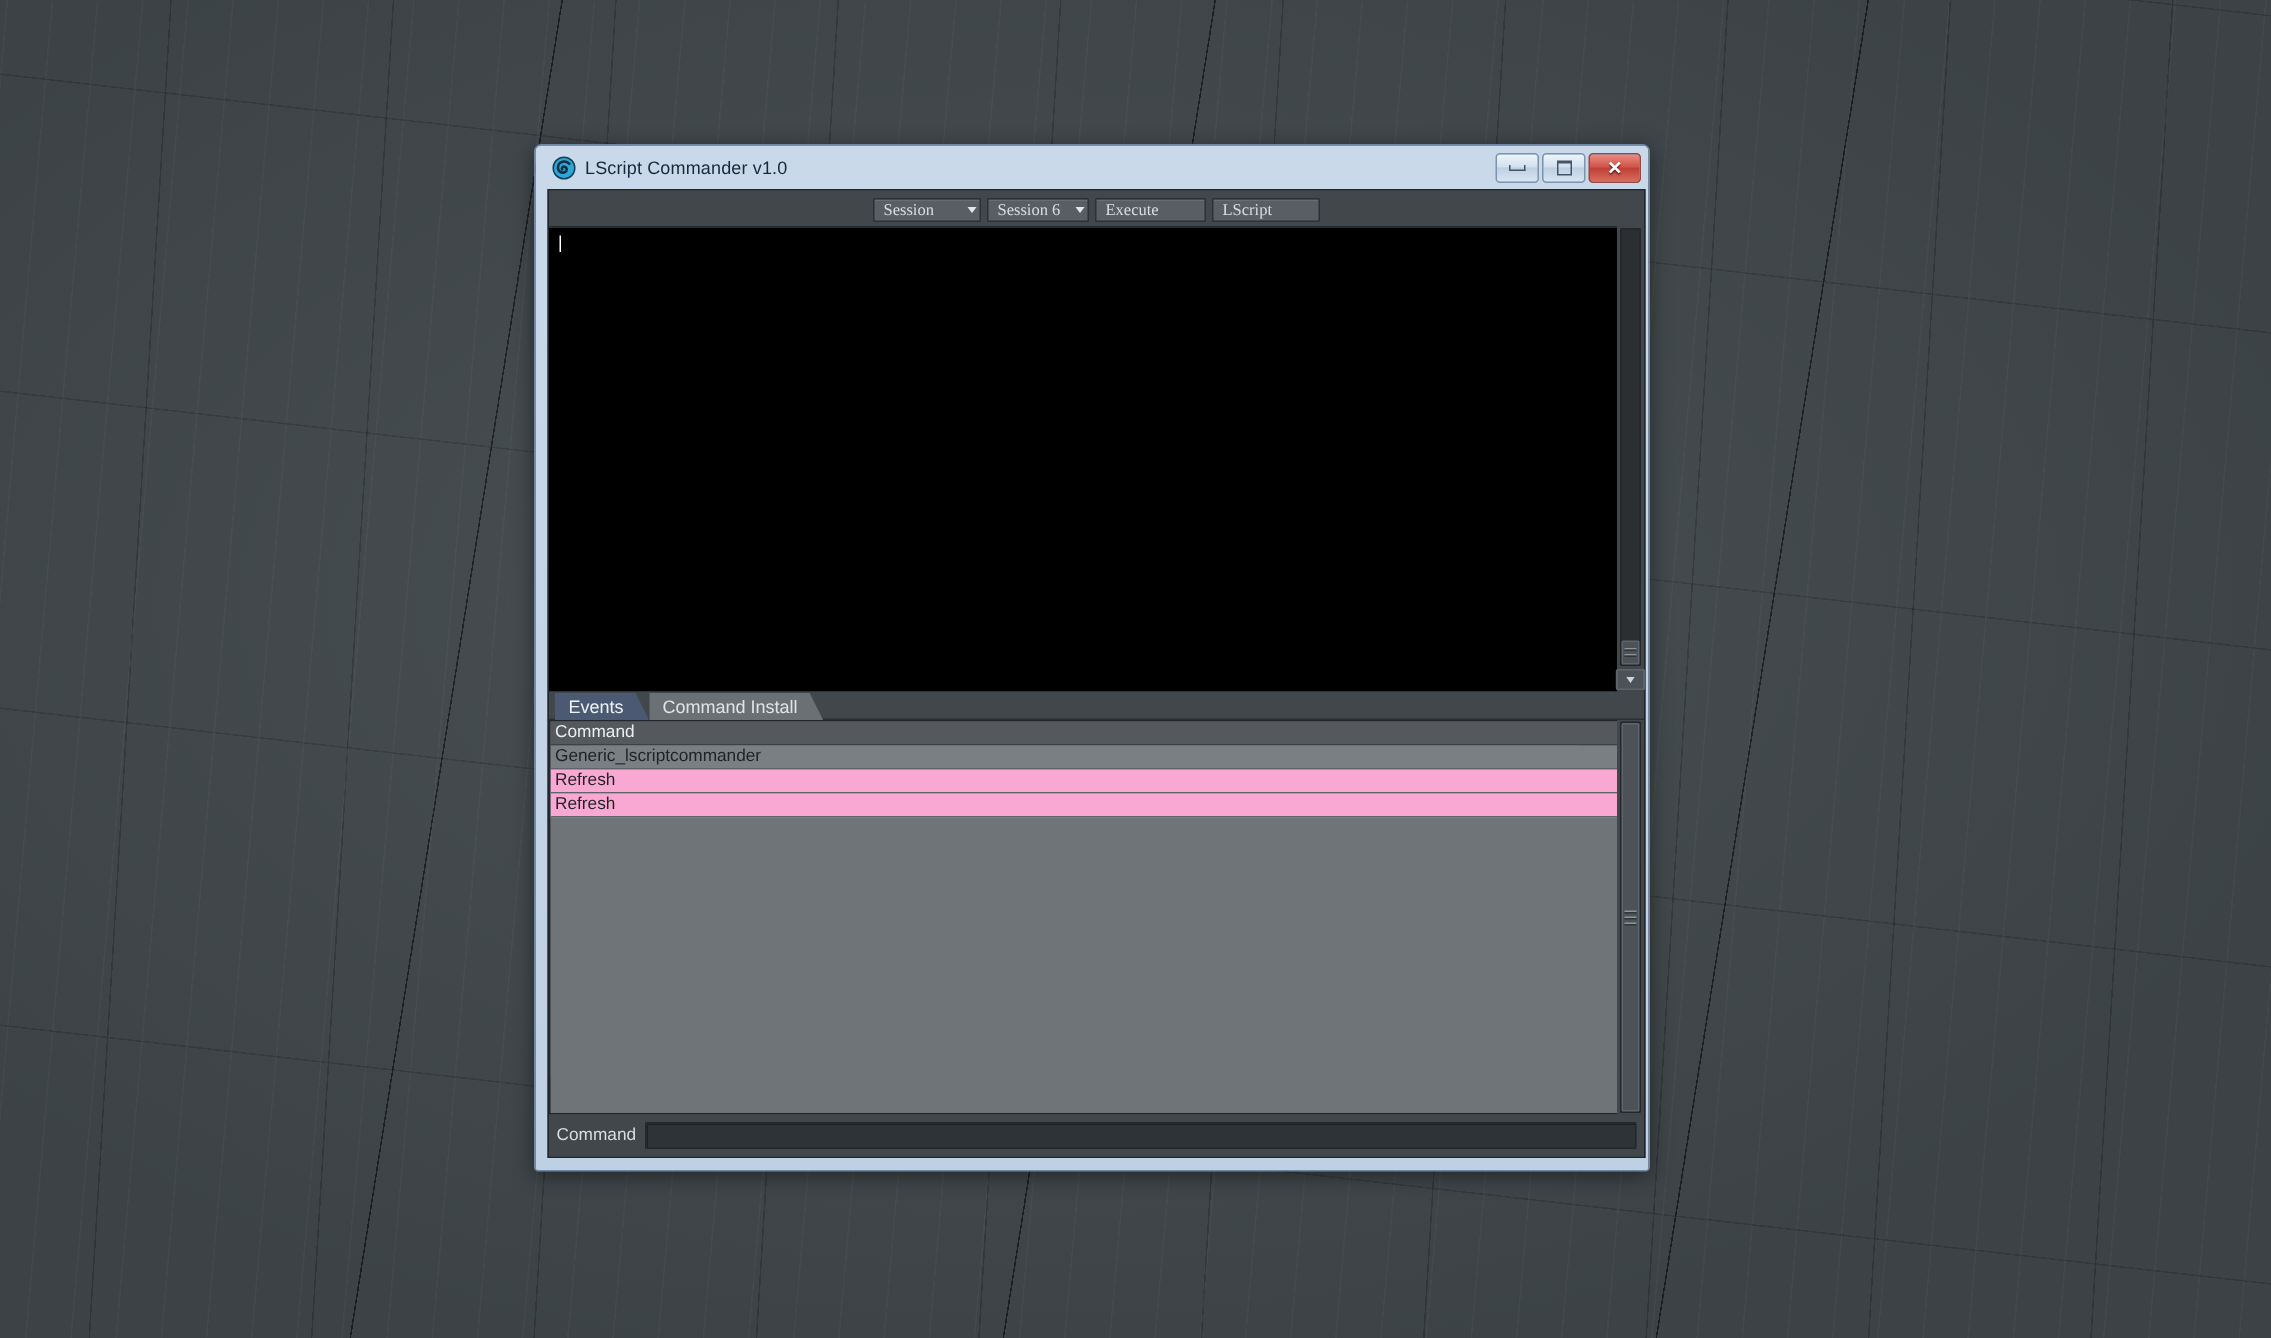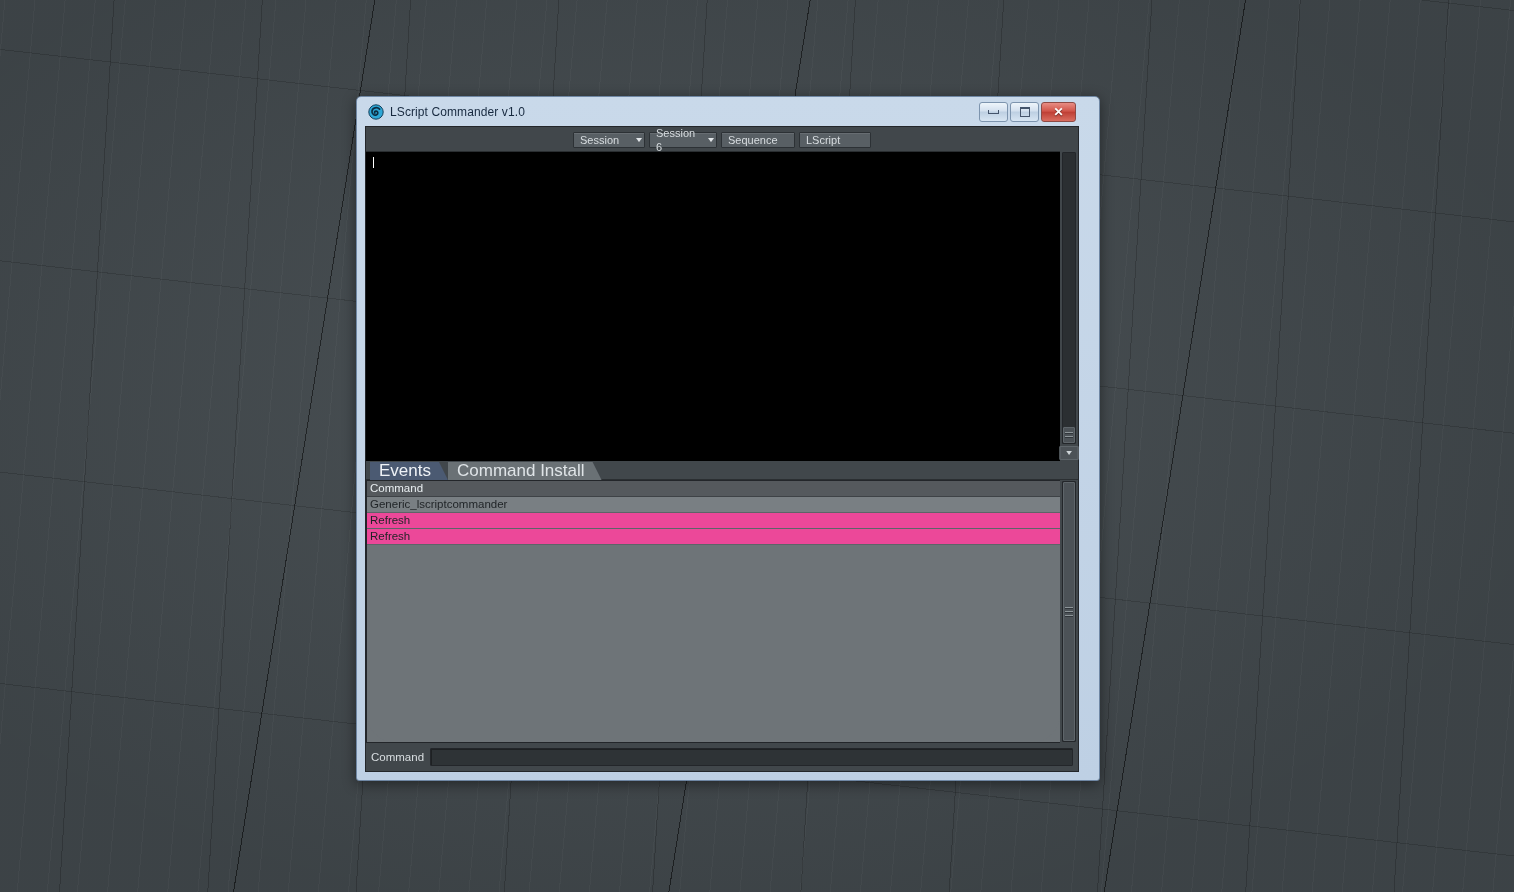--- a/index.html
+++ b/index.html
@@ -53,21 +53,21 @@
     position: absolute;
     left: 356px;
     top: 96px;
     width: 744px;
     height: 685px;
     background: linear-gradient(#c9d9ea, #bed0e4);
     border: 1px solid #6f87a4;
     border-radius: 5px 5px 3px 3px;
     box-shadow: 0 3px 14px rgba(0,0,0,0.45);
     box-sizing: border-box;
-    padding: 0 20px 8px 8px;
+    padding: 0 2px 8px 8px;
   }
 
   
   #titlebar {
     height: 29px;
     display: flex;
     align-items: center;
     padding: 0 1px 0 3px;
     box-sizing: border-box;
   }
@@ -119,20 +119,21 @@
   
   #toolbar {
     height: 23px;
     flex: 0 0 auto;
     display: flex;
     align-items: center;
     justify-content: center;
     gap: 4px;
     background: #41474b;
     padding-top: 1px;
+    font-family: Liberation Serif, serif;
   }
   .tb-widget {
     height: 16px;
     background: #585f64;
     border: 1px solid #2c3135;
     border-radius: 1px;
     box-sizing: border-box;
     color: #d8dde0;
     font-size: 11px;
     line-height: 14px;
@@ -243,21 +244,21 @@
   }
   #tabs::after {
     content: "";
     position: absolute;
     left: 0; right: 0; bottom: 0;
     height: 1px;
     background: #2b2f32;
   }
   .tab {
     height: 18px;
-    font-size: 17px;
+    font-size: 12px;
     color: #dfe4e7;
     line-height: 18px;
     padding: 0 7px 0 9px;
     background: #6d7479;
     position: relative;
     margin-right: 0px;
     clip-path: polygon(0 0, calc(100% - 9px) 0, 100% 100%, 0 100%);
     box-sizing: border-box;
     margin-top: 32px;
   }
@@ -294,21 +295,21 @@
     flex: 0 0 auto;
   }
   #list .rows { flex: 1 1 auto; background: #6e7478; border-radius: 27px; }
   #list .row {
     height: 15px;
     font-size: 11.5px;
     line-height: 15px;
     color: #1f2326;
     padding-left: 3px;
     border-bottom: 1px solid #5e6468;
-    background: #ec4899;
+    background: #f9a8d4;
     white-space: nowrap;
     overflow: hidden;
   }
   #list .row.selected { background: #797f83; }
 
   
   #cmdbar {
     flex: 0 0 auto;
     height: 28px;
     display: flex;
@@ -373,21 +374,21 @@
 
     <div id="toolbar">
       <span class="tb-widget tb-select" id="tb-session">
         <span>Session</span>
         <span class="chev">▾</span>
       </span>
       <span class="tb-widget tb-select" id="tb-session1">
         <span>Session 6</span>
         <span class="chev">▾</span>
       </span>
-      <span class="tb-widget tb-btn" id="tb-execute">Sequence</span>
+      <span class="tb-widget tb-btn" id="tb-execute">Execute</span>
       <span class="tb-widget tb-btn" id="tb-install">LScript</span>
     </div>
 
     <div id="editor-wrap">
       <div id="editor">
         <pre id="code"><span class="caret"></span></pre>
       </div>
       <div class="vscroll">
         <div class="track">
           <div class="thumb" style="bottom:0; height:16px;">

